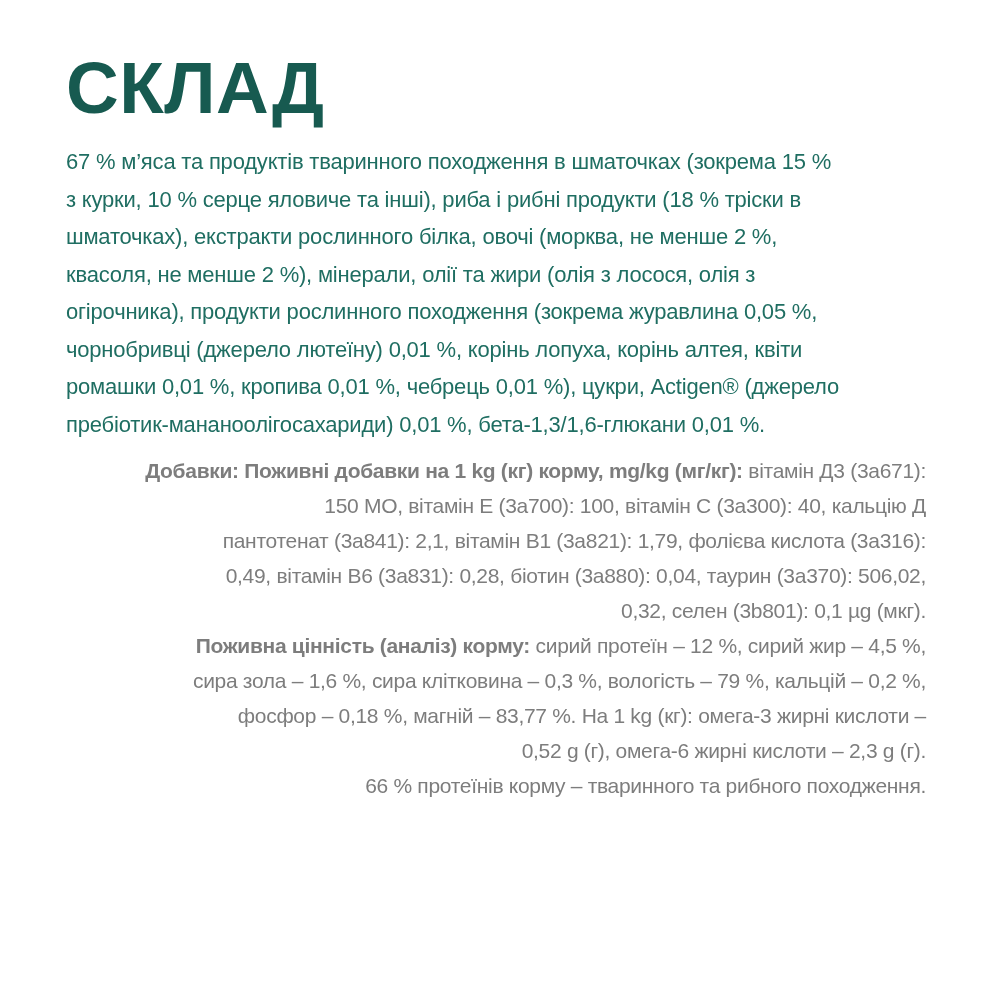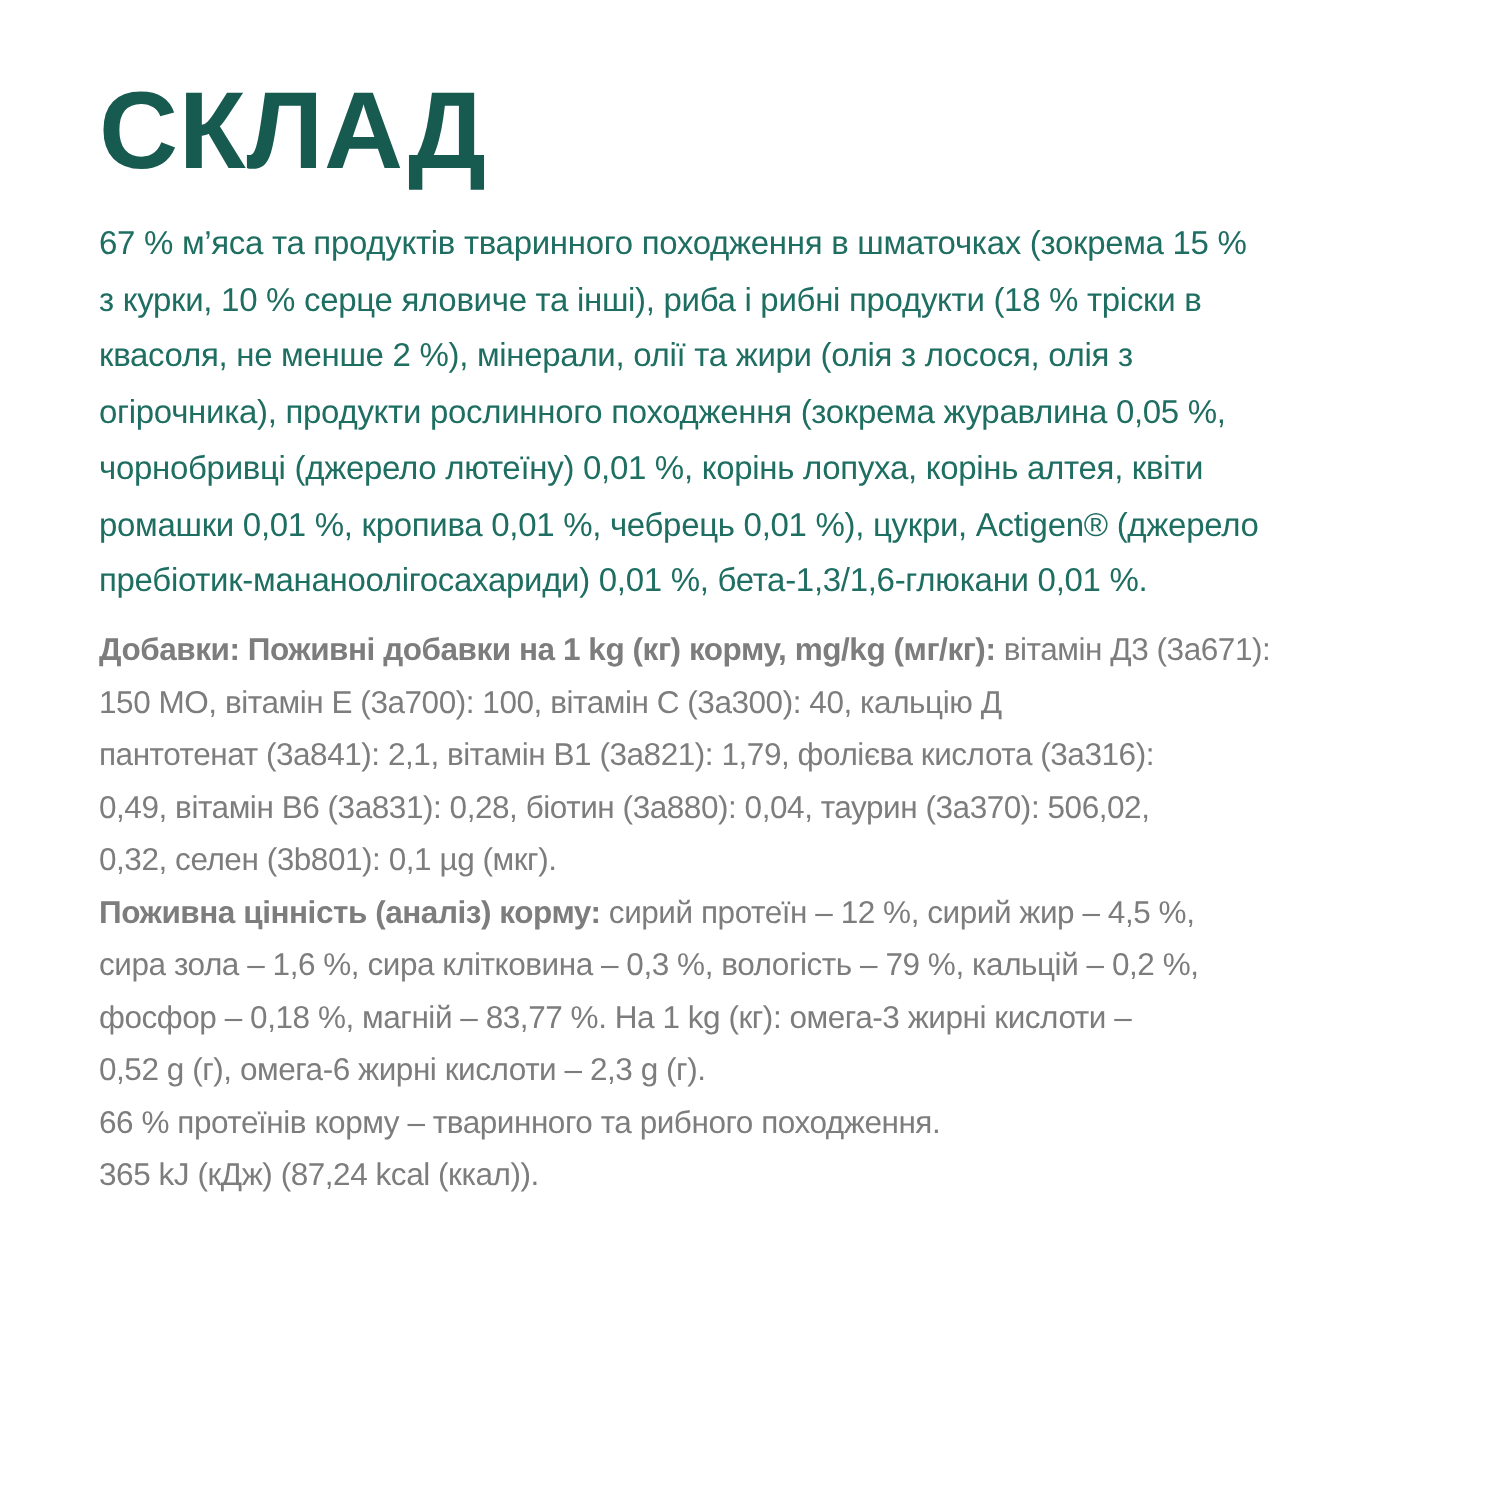--- a/index.html
+++ b/index.html
@@ -30,33 +30,35 @@
     font-size:22px;
     line-height:37.5px;
     letter-spacing:-0.2px;
   }
   .info{margin-top:10px;}
   .info .ln{
     color:var(--gray-color);
     font-size:21px;
     line-height:35px;
     letter-spacing:-0.3px;
+    text-align:right;
   }
   .bold{font-weight:700;}
 </style>
 </head>
 <body>
 
 <main class="page">
 
   <h1 class="title">СКЛАД</h1>
 
   <section class="comp">
     <div class="ln">67 % м’яса та продуктів тваринного походження в шматочках (зокрема 15 %</div>
     <div class="ln">з курки, 10 % серце яловиче та інші), риба і рибні продукти (18 % тріски в</div>
+    <div class="ln">шматочках), екстракти рослинного білка, овочі (морква, не менше 2 %,</div>
     <div class="ln">квасоля, не менше 2 %), мінерали, олії та жири (олія з лосося, олія з</div>
     <div class="ln">огірочника), продукти рослинного походження (зокрема журавлина 0,05 %,</div>
     <div class="ln">чорнобривці (джерело лютеїну) 0,01 %, корінь лопуха, корінь алтея, квіти</div>
     <div class="ln">ромашки 0,01 %, кропива 0,01 %, чебрець 0,01 %), цукри, Actigen® (джерело</div>
     <div class="ln">пребіотик-мананоолігосахариди) 0,01 %, бета-1,3/1,6-глюкани 0,01 %.</div>
   </section>
 
   <section class="info">
 
     <div class="ln"><span class="bold">Добавки: Поживні добавки на 1 kg (кг) корму, mg/kg (мг/кг):</span> <span>вітамін Д3 (3a671):</span></div>
@@ -65,17 +67,16 @@
     <div class="ln">0,49, вітамін В6 (3a831): 0,28, біотин (3a880): 0,04, таурин (3a370): 506,02,</div>
     <div class="ln">0,32, селен (3b801): 0,1 µg (мкг).</div>
 
     <div class="ln"><span class="bold">Поживна цінність (аналіз) корму:</span> <span>сирий протеїн – 12 %, сирий жир – 4,5 %,</span></div>
     <div class="ln">сира зола – 1,6 %, сира клітковина – 0,3 %, вологість – 79 %, кальцій – 0,2 %,</div>
     <div class="ln">фосфор – 0,18 %, магній – 83,77 %. На 1 kg (кг): омега-3 жирні кислоти –</div>
     <div class="ln">0,52 g (г), омега-6 жирні кислоти – 2,3 g (г).</div>
 
     <div class="ln">66 % протеїнів корму – тваринного та рибного походження.</div>
 
-    <div class="ln">365 kJ (кДж) (87,24 kcal (ккал)).</div>
 
   </section>
 
 </main>
 
 </body></html>

